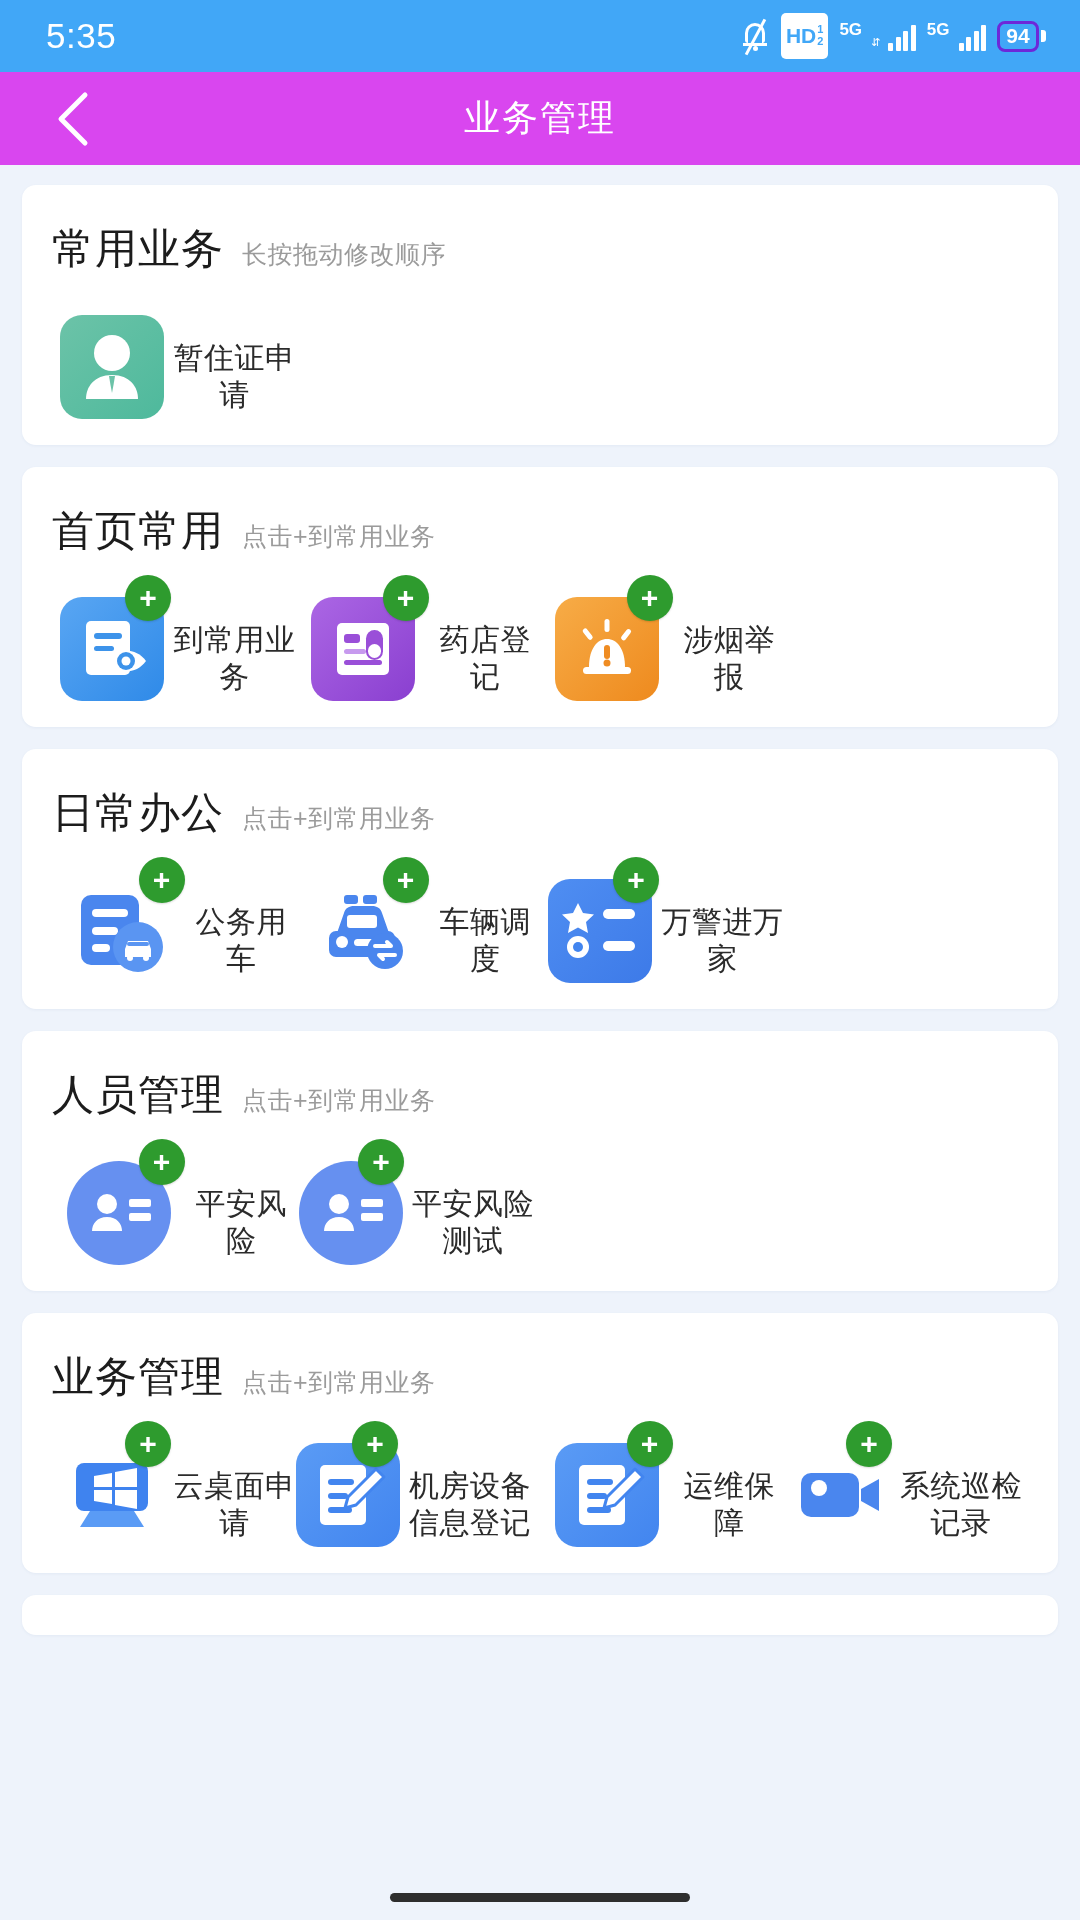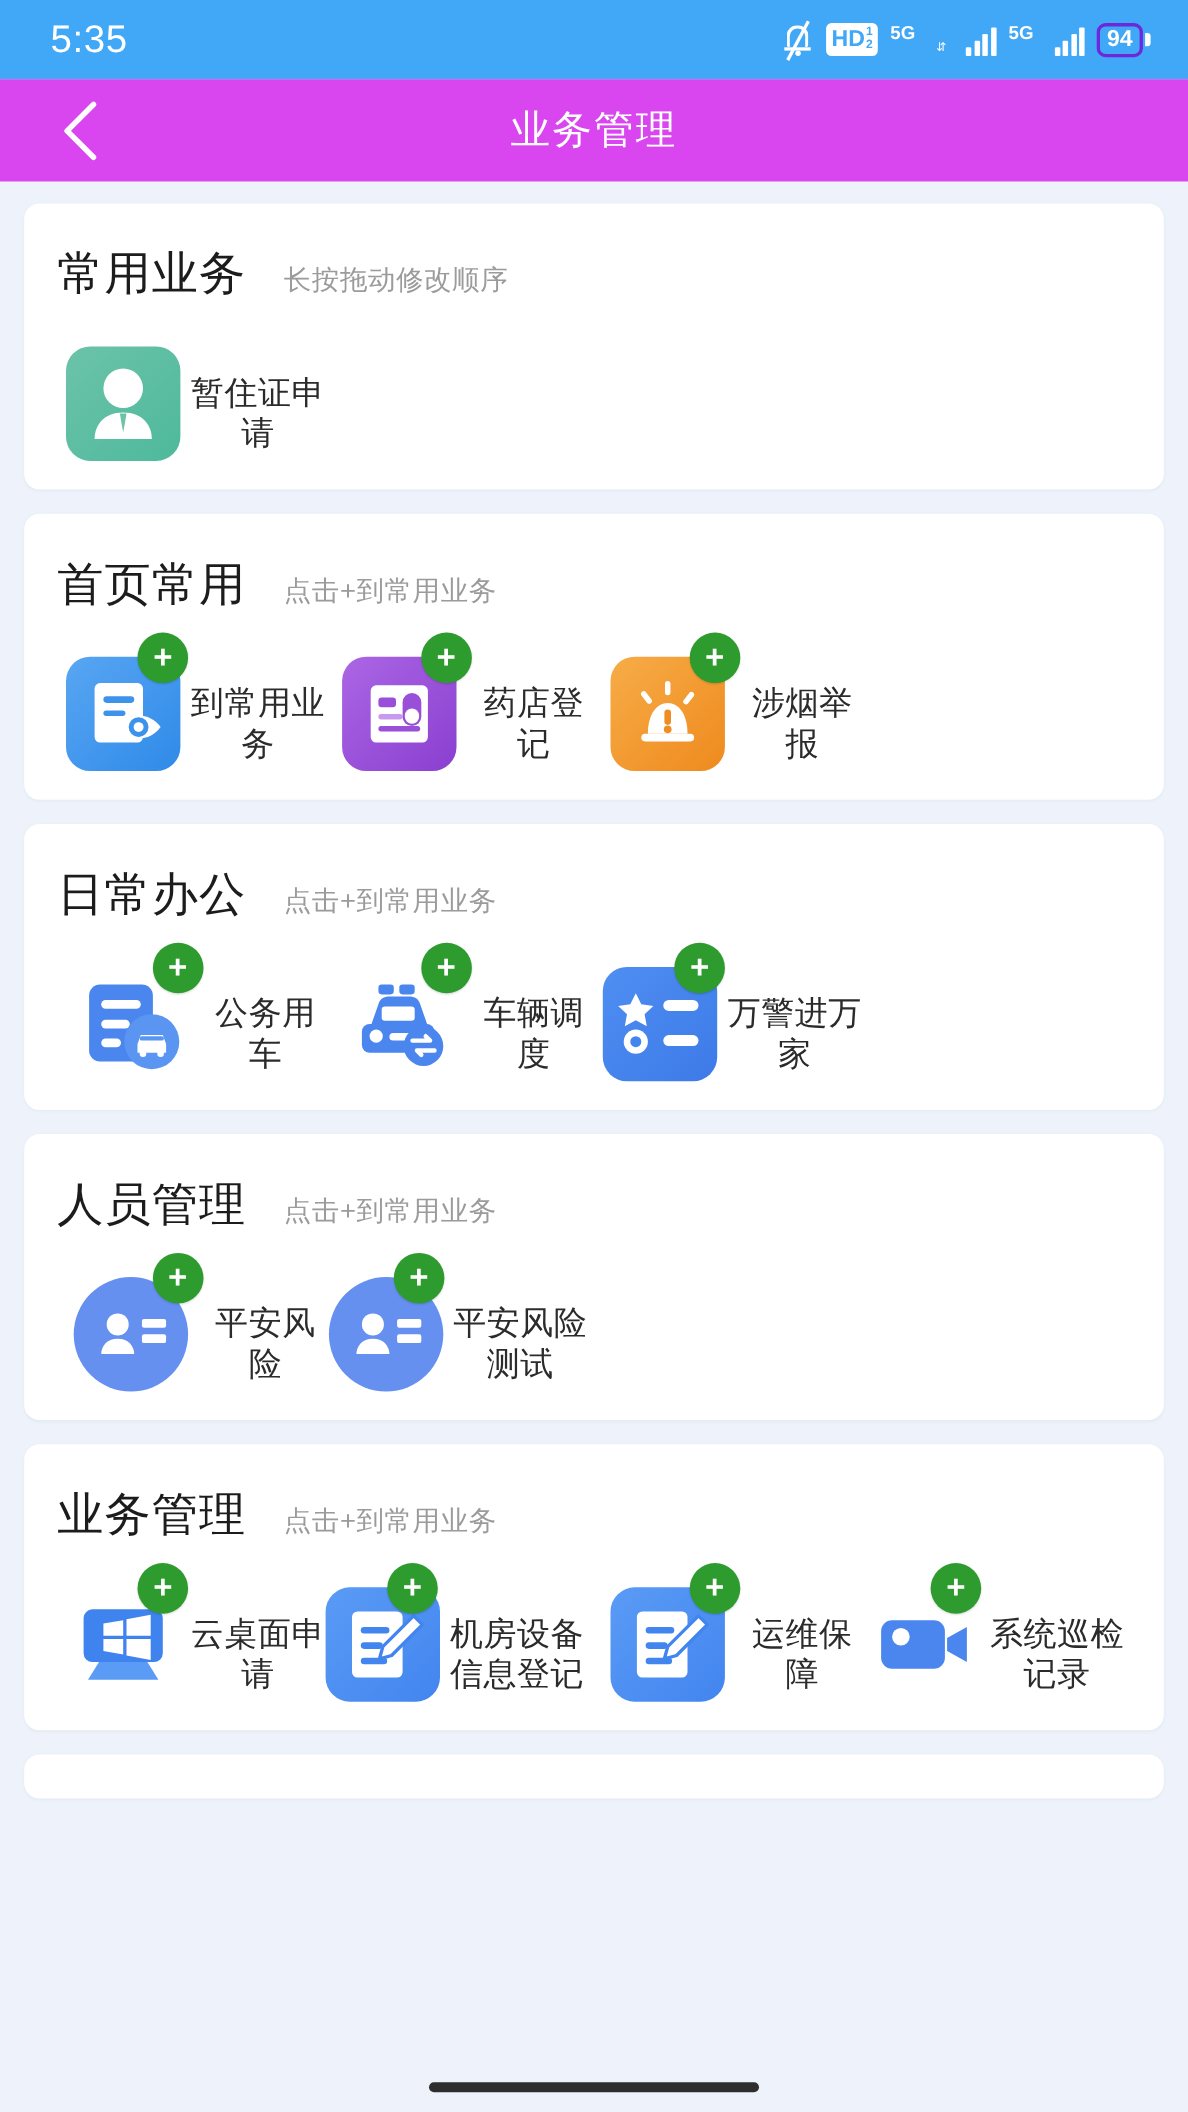--- a/index.html
+++ b/index.html
@@ -33,26 +33,26 @@
     background:#fff; border-radius:50%;
   }
   .ic-mute .slash{
     position:absolute; left:13px; top:-3px; width:3px; height:40px;
     background:#fff; transform:rotate(28deg); transform-origin:center;
   }
 
   .ic-hd{
     background:#fff; color:#41a7f7; font-size:21px; font-weight:bold;
     border-radius:5px; padding:2px 5px 3px 5px; line-height:1;
-    display:flex; align-items:center; height:30px;
+    display:flex; align-items:center; height:46px;
   }
   .ic-hd .frac{ display:inline-flex; flex-direction:column; font-size:11px;
     line-height:1.05; margin-left:1px; font-weight:bold; }
 
-  .sig{ display:flex; align-items:flex-end; gap:19px; }
+  .sig{ display:flex; align-items:flex-end; gap:9px; }
   .sig .g5{ font-size:17px; font-weight:bold; line-height:1; margin-bottom:13px; }
   .sig .bars{ display:flex; align-items:flex-end; gap:2.5px; height:29px; }
   .sig .bars i{ display:block; width:5px; background:#fff; border-radius:1px; }
   .sig .bars i:nth-child(1){ height:8px; }
   .sig .bars i:nth-child(2){ height:14px; }
   .sig .bars i:nth-child(3){ height:20px; }
   .sig .bars i:nth-child(4){ height:26px; }
   .sig .dl{ font-size:11px; margin-bottom:2px; margin-right:-1px; }
 
   .batt{ display:flex; align-items:center; }
@@ -77,21 +77,21 @@
   .title{ color:#fff; font-size:36px; letter-spacing:2px; }
 
   
   .content{ padding:20px 22px 0 22px; }
 
   .card{
     background:#fff; border-radius:14px; margin-bottom:22px;
     padding:36px 30px 26px 30px;
     box-shadow:0 1px 3px rgba(80,110,160,.07);
   }
-  .card-head{ display:flex; align-items:baseline; gap:34px; margin-bottom:10px; }
+  .card-head{ display:flex; align-items:baseline; gap:18px; margin-bottom:10px; }
   .card-title{ font-size:42px; color:#1c1c1c; letter-spacing:1px; font-weight:400; }
   .card-sub{ font-size:25px; color:#9b9b9b; letter-spacing:.5px; }
 
   .grid{ display:flex; flex-wrap:wrap; }
   .grid.cols4 > .cell{ width:25%; }
   .cell{
     width:25%; display:flex; align-items:center;
     padding-top:28px; cursor:pointer;
   }
   .icon-wrap{ position:relative; width:150px; display:flex; justify-content:center; }

